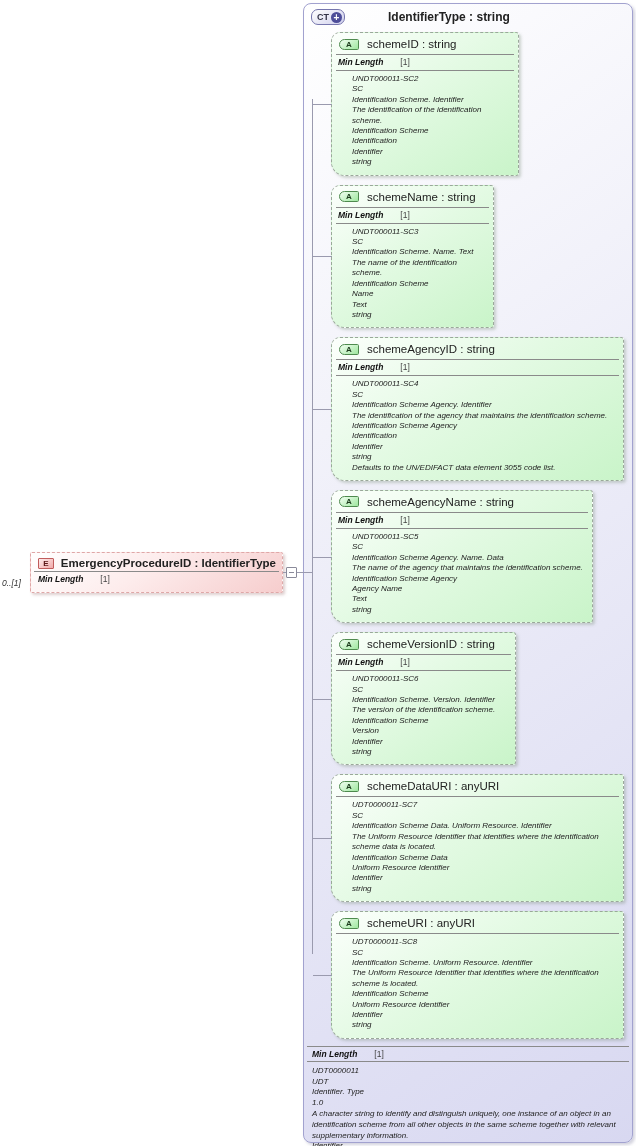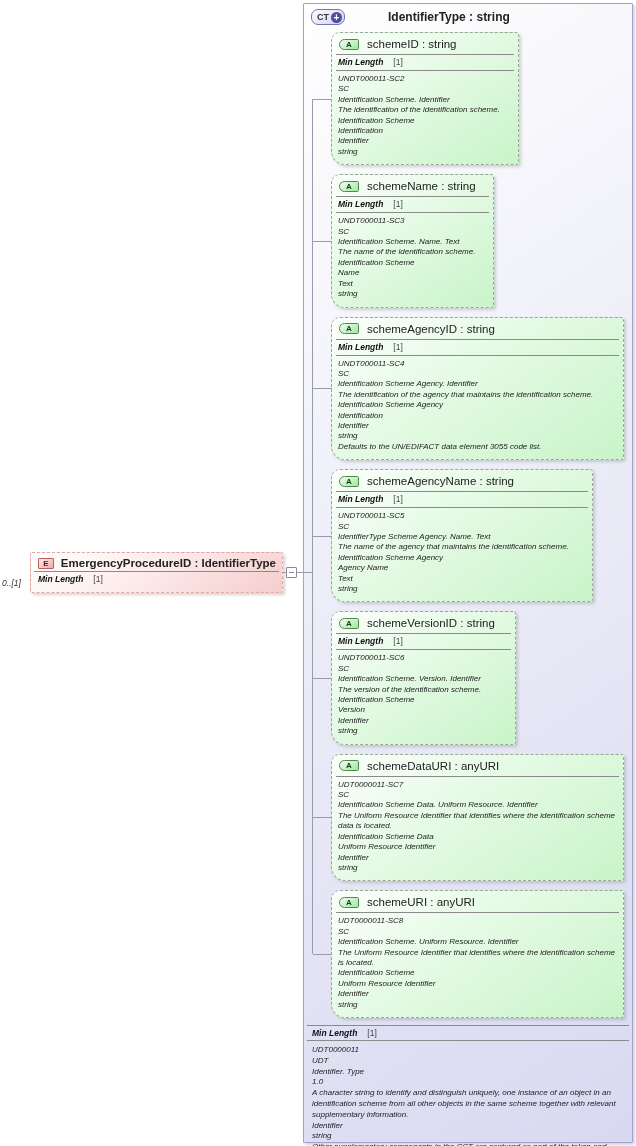--- a/index.html
+++ b/index.html
@@ -4,21 +4,21 @@
 <style>
   html,body{margin:0;padding:0;}
   body{
     width:636px;height:1146px;position:relative;background:#ffffff;
     font-family:"Liberation Sans", sans-serif;overflow:hidden;
   }
 
   
   .ct-container{
     position:absolute;left:303px;top:3px;width:330px;height:1140px;
-    box-sizing:border-box;border:1px solid #a2a2cf;border-radius:1px;
+    box-sizing:border-box;border:1px solid #a2a2cf;border-radius:8px;
     background:linear-gradient(145deg,#ffffff 0%,#ededf8 45%,#d8d8f1 100%);
     box-shadow:2px 2px 3px rgba(130,130,160,.35);
   }
   .ct-header{display:flex;align-items:center;gap:9px;padding:5px 8px 3px 7px;}
   .ct-pill{
     display:inline-flex;align-items:center;gap:2px;height:14px;padding:0 2px 0 5px;
     border:1px solid #7676ad;border-radius:7px;
     background:linear-gradient(145deg,#ffffff,#cfcfec);
   }
   .ct-pill .ct-txt{font-size:9px;font-weight:bold;color:#333347;line-height:10px;}
@@ -45,25 +45,25 @@
   .w5{width:185px;} .w6{width:293px;} .w7{width:293px;}
   .attr-header{display:flex;align-items:center;gap:8px;padding:5px 8px 2px 7px;}
   .a-icon{
     display:inline-block;width:20px;height:11px;box-sizing:border-box;
     border:1px solid #4e8a4e;border-radius:7px 2px 2px 7px;
     background:linear-gradient(145deg,#f2fff2,#9fe79f);
     font-size:8px;font-weight:bold;color:#1d3a1d;text-align:center;line-height:10px;
   }
   .attr-title{font-size:11.5px;font-weight:normal;color:#222222;}
   .rule{border-top:1px solid #8a8a8a;margin:2px 4px 0 4px;height:0;}
-  .facet-row{display:flex;align-items:baseline;gap:10px;padding:2px 7px 1px 6px;}
+  .facet-row{display:flex;align-items:baseline;gap:17px;padding:2px 7px 1px 6px;}
   .facet-name{font-size:8.5px;font-weight:bold;font-style:italic;color:#111111;}
   .facet-val{font-size:8.5px;color:#444444;}
   .doc{
-    padding:3px 6px 7px 6px;font-size:8px;font-style:italic;color:#222222;
+    padding:3px 6px 7px 20px;font-size:8px;font-style:italic;color:#222222;
     line-height:10.4px;white-space:pre-line;
   }
 
   
   .ct-bottom{margin-top:7px;}
   .ct-bottom .rule{margin:0 3px;}
   .ct-bottom .facet-row{padding:2px 9px 2px 8px;}
   .ct-doc{
     padding:4px 7px 4px 8px;font-size:8px;font-style:italic;color:#222222;
     line-height:10.8px;white-space:pre-line;
@@ -185,21 +185,21 @@
         <span class="attr-title">schemeAgencyName : string</span>
       </div>
       <div class="rule"></div>
       <div class="facet-row">
         <span class="facet-name">Min Length</span>
         <span class="facet-val">[1]</span>
       </div>
       <div class="rule"></div>
       <div class="doc">UNDT000011-SC5
 SC
-IdentifierType Scheme Agency. Name. Text
+Identification Scheme Agency. Name. Data
 The name of the agency that maintains the identification scheme.
 Identification Scheme Agency
 Agency Name
 Text
 string</div>
     </div>
 
     <div class="attr-box w5">
       <div class="attr-header">
         <span class="a-icon">A</span>

